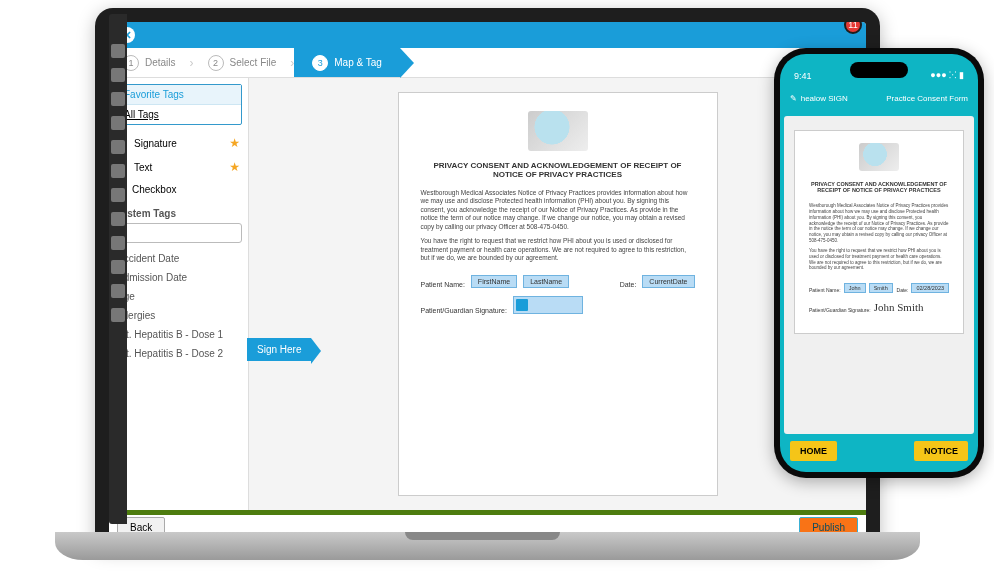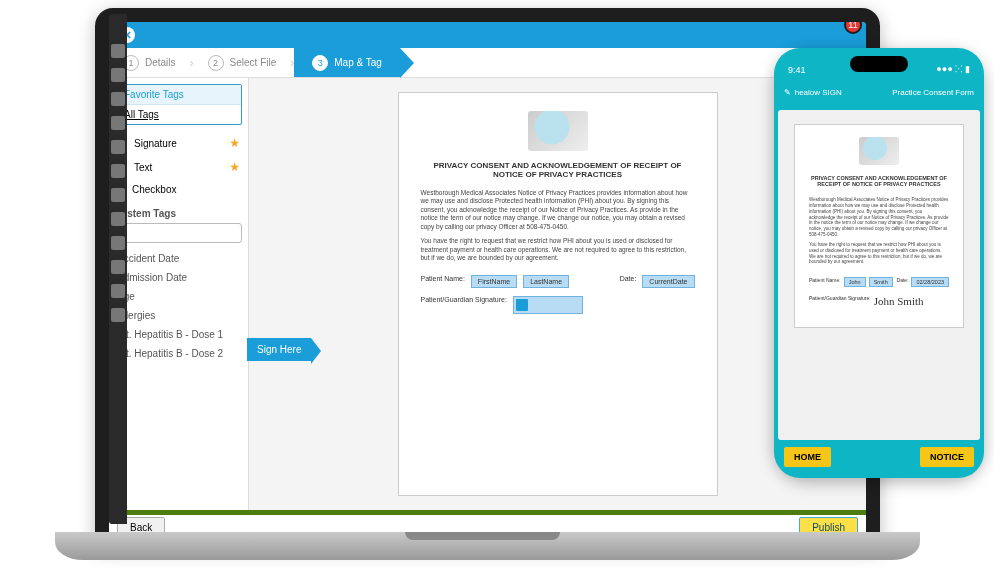--- a/index.html
+++ b/index.html
@@ -122,37 +122,37 @@
     border-top:13px solid transparent; border-bottom:13px solid transparent; border-left:10px solid #1a9dd9;
   }
   .doc-page {
     width: 320px; height: auto; background:#fff; border:1px solid #ccc;
     padding:18px 22px; font-size:7px; color:#333;
   }
   .doc-logo { width:60px; height:40px; margin:0 auto 8px; background: radial-gradient(circle at 40% 40%, #b9e1ee 0 40%, transparent 41%), linear-gradient(135deg,#ccc,#eee); border-radius:3px; }
   .doc-title { text-align:center; font-weight:bold; font-size:8px; margin:10px 0; }
   .doc-body p { margin-bottom:6px; line-height:1.3; font-size:6.5px; color:#444; }
   .doc-fields { margin-top:12px; font-size:7px; }
-  .doc-row { display:flex; align-items:flex-start; gap:6px; margin-bottom:8px; }
+  .doc-row { display:flex; align-items:flex-end; gap:6px; margin-bottom:8px; }
   .tag-box { background:#b9dcf5; border:1px solid #6fb3e0; padding:2px 6px; font-size:7px; }
   .sig-field { width:70px; height:18px; background:#b9dcf5; border:1px solid #6fb3e0; position:relative; }
   .sig-field::after { content:''; position:absolute; left:2px; top:2px; width:12px; height:12px; background:#1a9dd9; border-radius:1px; }
 
   .modal-footer {
     height:30px; border-top:5px solid #4d7c0f; background:#fff;
     display:flex; align-items:center; justify-content:space-between; padding:0 8px;
   }
   .btn { font-size:10px; padding:4px 12px; border:1px solid #aaa; background:#f1f1f1; border-radius:2px; cursor:pointer; }
-  .btn.primary { background:#fde047; border-color:#3ab0d4; color:#0b4b60; }
+  .btn.primary { background:#f97316; border-color:#3ab0d4; color:#0b4b60; }
 
   
   .phone {
     position:absolute; right:10px; top:48px;
     width:210px; height:430px;
-    background:#0a0a0a; border-radius:32px; padding:0;
+    background:#0a0a0a; border-radius:32px; padding:6px;
     box-shadow:0 4px 16px rgba(0,0,0,.3);
   }
   .phone-screen {
     width:100%; height:100%; background:#0eb5c4; border-radius:26px; overflow:hidden; position:relative;
     display:flex; flex-direction:column;
   }
   .pill { position:absolute; top:8px; left:50%; transform:translateX(-50%); width:58px; height:16px; background:#000; border-radius:10px; z-index:3; }
   .p-status { height:30px; color:#fff; font-size:9px; display:flex; justify-content:space-between; align-items:flex-end; padding:0 14px 3px; }
   .p-header { height:28px; color:#fff; display:flex; justify-content:space-between; align-items:center; padding:0 10px; font-size:8px; }
   .p-body { flex:1; background:#f0f0f0; margin:4px; border-radius:3px; display:flex; justify-content:center; align-items:flex-start; padding:14px 10px; overflow:hidden; }

